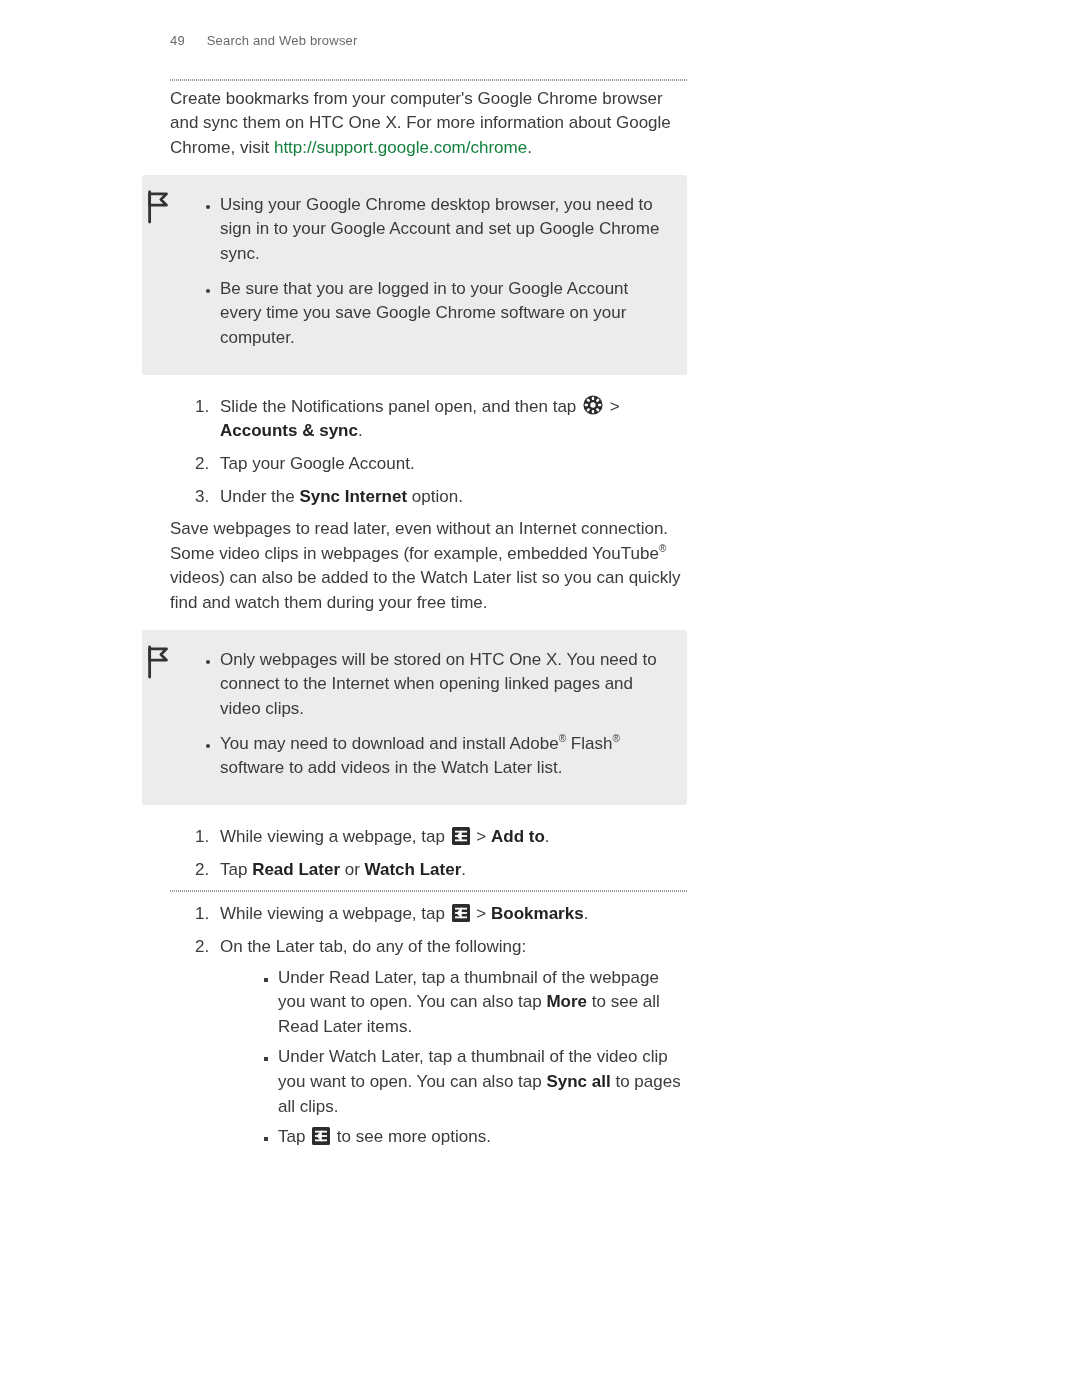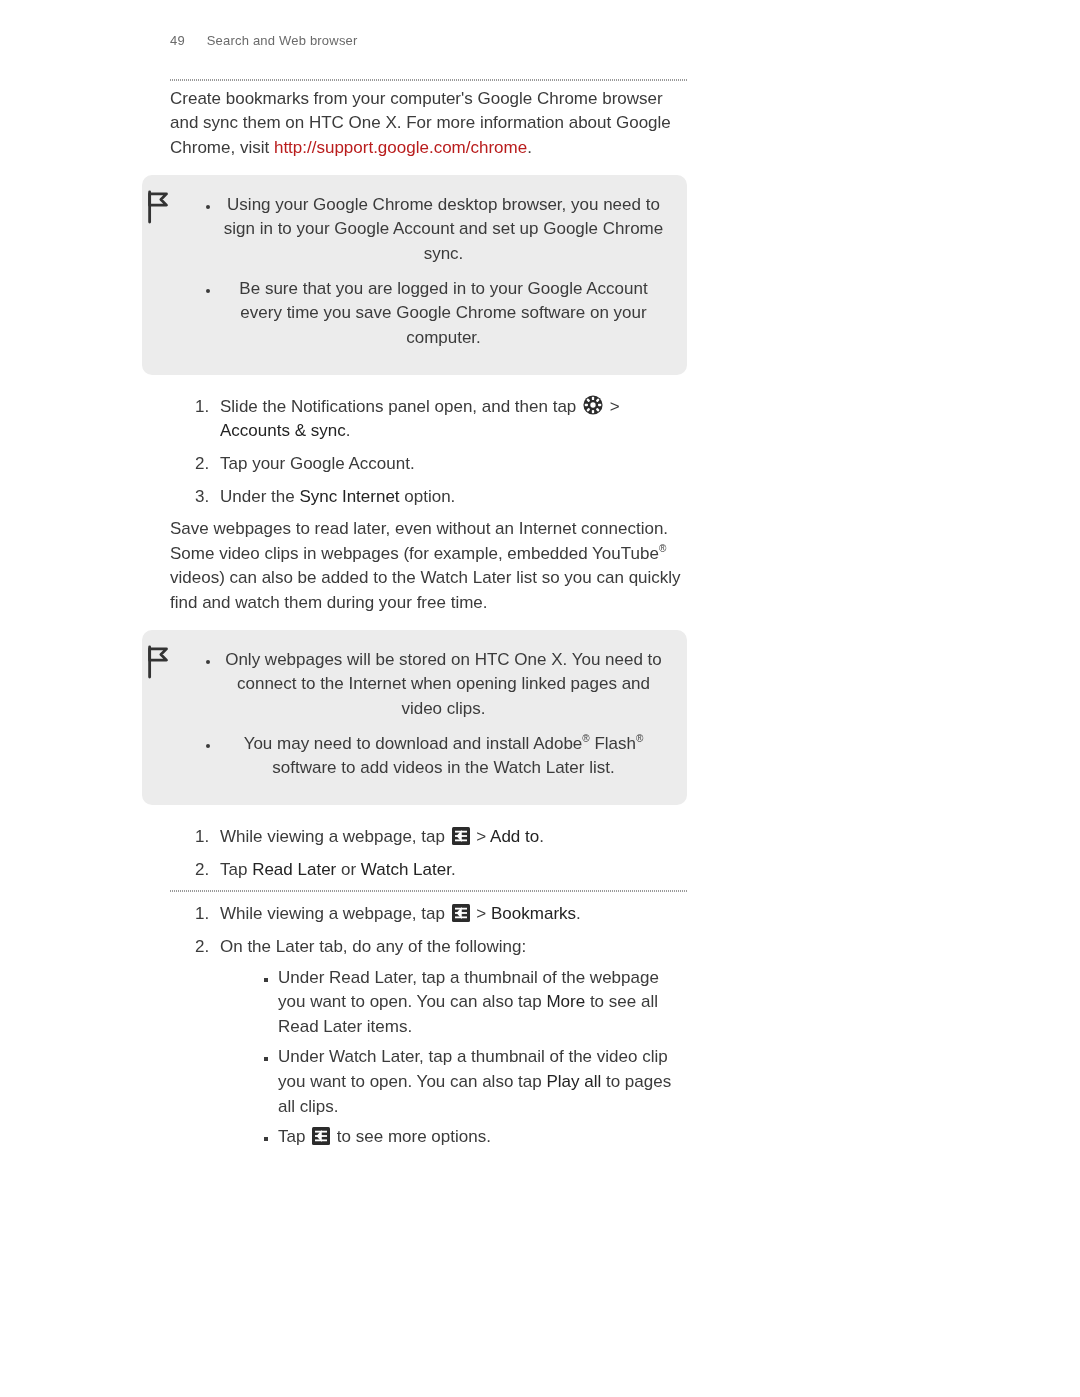--- a/index.html
+++ b/index.html
@@ -36,31 +36,30 @@
     margin: 6px 0 6px 0;
     font-weight: normal;
   }
   .h2 {
     color: #6fa92e;
     font-size: 30px;
     font-weight: 700;
     margin: 40px 0 14px 0;
   }
   .para { margin: 6px 0 14px 0; }
-  a.link { color: #b91c1c; text-decoration: none; }
+  a.link { color: #15803d; text-decoration: none; }
 
   .note-box {
     background: #ececec;
     margin-left: -28px;
     padding: 14px 20px 14px 60px;
     position: relative;
-    border-radius: 10px;
+    border-radius: 2px;
     margin-top: 14px;
     margin-bottom: 20px;
-    text-align: center;
   }
   .note-box .flag {
     position: absolute;
     left: 2px;
     top: 14px;
     width: 30px;
     height: 36px;
   }
   .note-box ul { margin: 0; padding-left: 18px; }
   .note-box ul li { margin: 4px 0 10px 0; }
@@ -69,21 +68,21 @@
   ol.steps {
     margin: 10px 0 8px 0;
     padding-left: 44px;
   }
   ol.steps > li { padding-left: 6px; margin: 8px 0; }
 
   ul.sq { list-style: square; padding-left: 58px; margin: 6px 0; }
   ul.sq li { margin: 6px 0; }
   ul.sq li::marker { font-size: 12px; }
 
-  .bold { font-weight: 400; color: #232323; }
+  .bold { font-weight: 700; color: #232323; }
   sup { font-size: 10px; vertical-align: super; line-height: 0; }
 
   .inline-icon {
     display: inline-block;
     vertical-align: -3px;
     margin: 0 2px;
   }
   svg { display: block; }
 </style>
 </head>
@@ -195,21 +194,21 @@
         </svg>
       </span><span> &gt; </span><span class="bold">Bookmarks</span><span>.</span>
     </li>
     <li>
       <span>On the Later tab, do any of the following:</span>
       <ul class="sq">
         <li>
           <span>Under Read Later, tap a thumbnail of the webpage you want to open. You can also tap </span><span class="bold">More</span><span> to see all Read Later items.</span>
         </li>
         <li>
-          <span>Under Watch Later, tap a thumbnail of the video clip you want to open. You can also tap </span><span class="bold">Play all</span><span> to pages all clips.</span>
+          <span>Under Watch Later, tap a thumbnail of the video clip you want to open. You can also tap </span><span class="bold">Sync all</span><span> to pages all clips.</span>
         </li>
         <li>
           <span>Tap </span><span class="inline-icon">
             <svg width="18" height="18" viewBox="0 0 24 24">
               <rect x="0" y="0" width="24" height="24" rx="2" fill="#2b2b2b"></rect>
               <rect x="4" y="5" width="16" height="2.4" fill="#fff"></rect>
               <rect x="4" y="10.8" width="16" height="2.4" fill="#fff"></rect>
               <rect x="4" y="16.6" width="16" height="2.4" fill="#fff"></rect>
               <polygon points="13,4 6,12 13,20" fill="#fff"></polygon>
             </svg>

